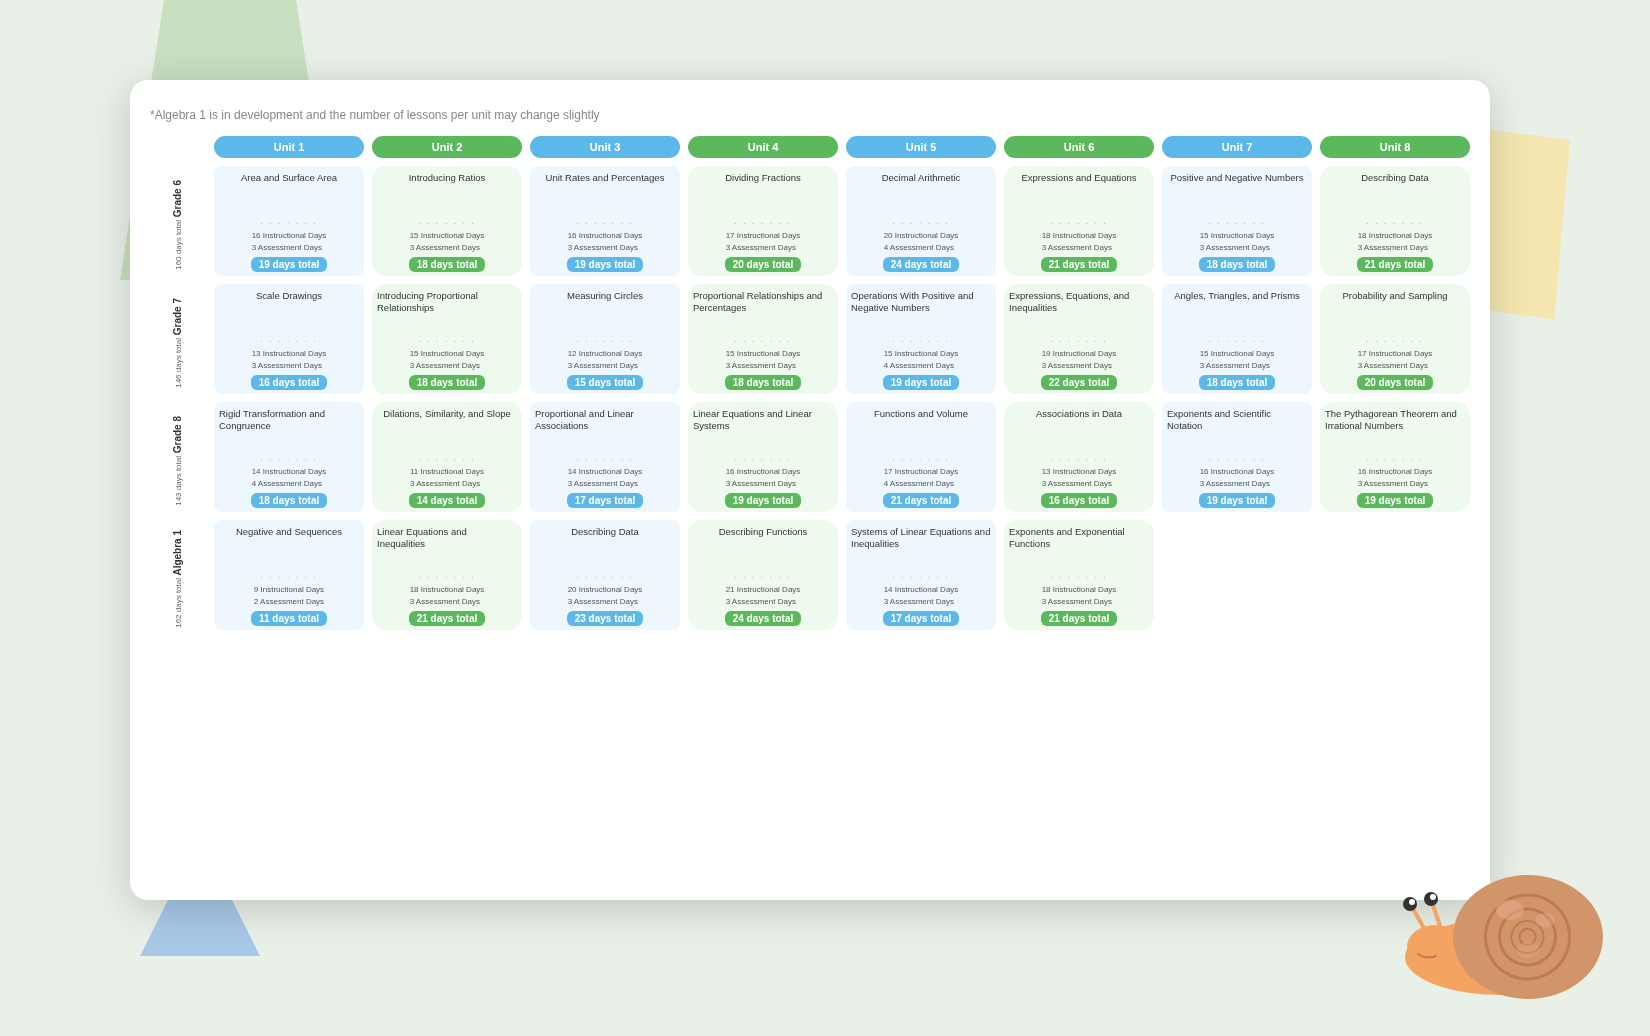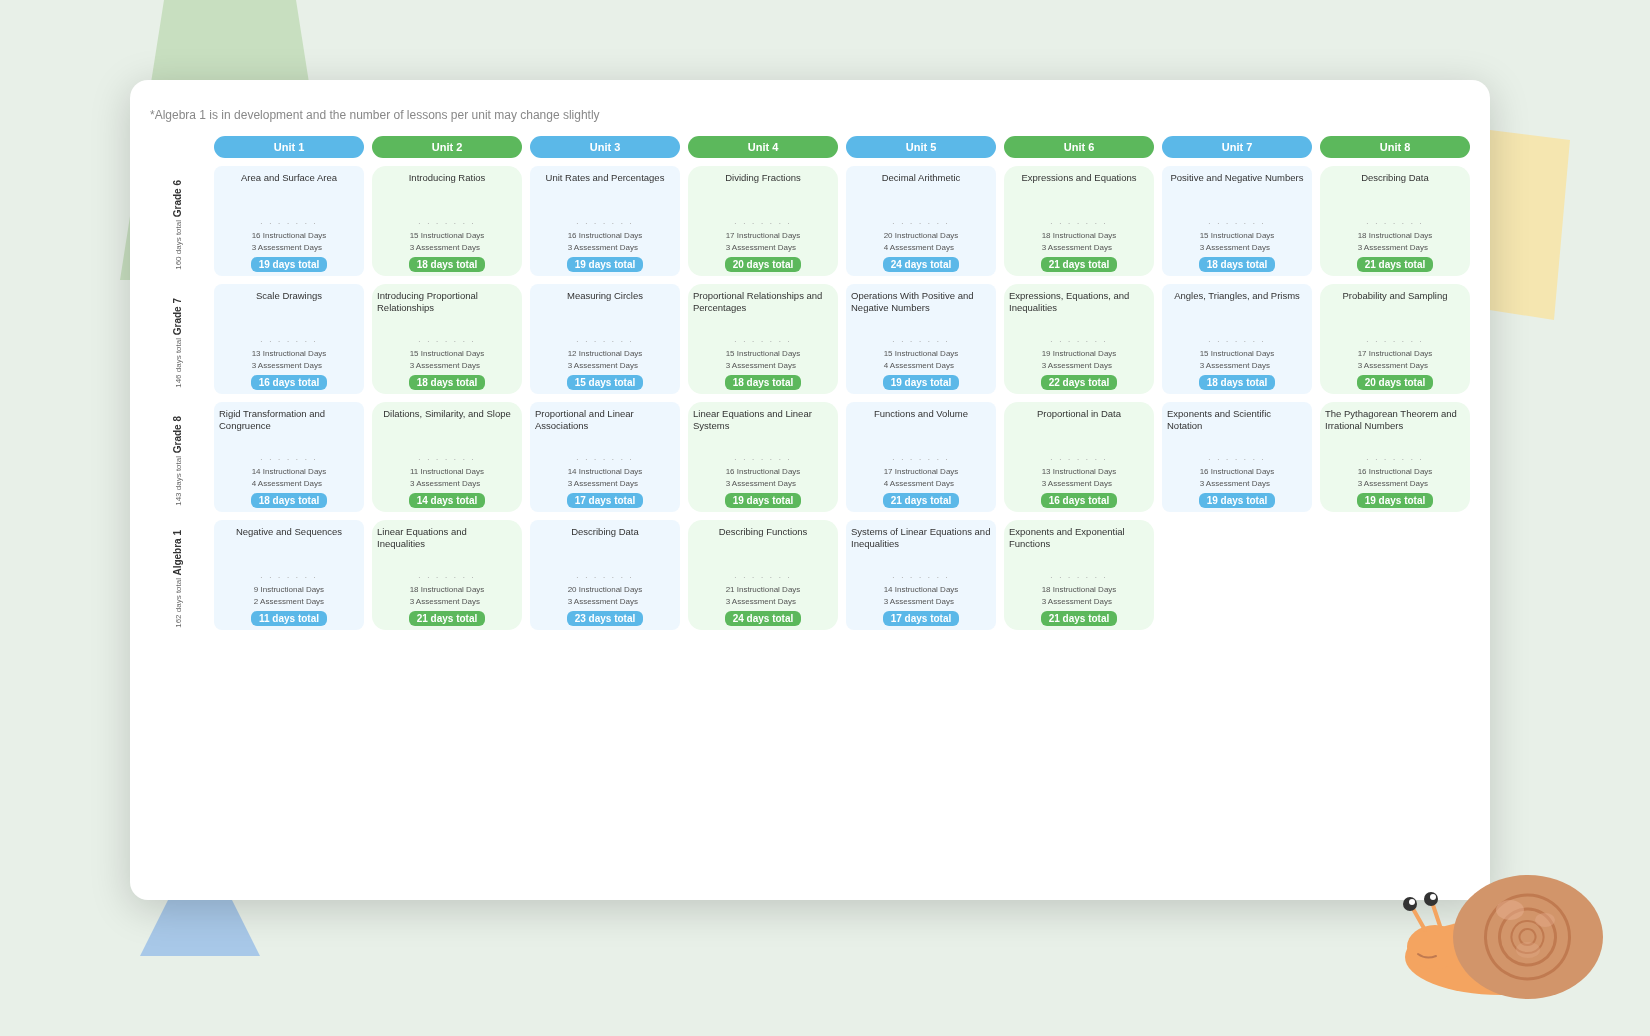--- a/index.html
+++ b/index.html
@@ -371,21 +371,21 @@
       </div>
       <div class="content-cell ">
         <div class="cell-title">Functions and Volume</div>
         <div class="cell-dots">· · · · · · ·</div>
         <div class="cell-stats">
           17 Instructional Days<br>4 Assessment Days
         </div>
         <div class="cell-total ">21 days total</div>
       </div>
       <div class="content-cell green-bg">
-        <div class="cell-title">Proportional in Data</div>
+        <div class="cell-title">Associations in Data</div>
         <div class="cell-dots">· · · · · · ·</div>
         <div class="cell-stats">
           13 Instructional Days<br>3 Assessment Days
         </div>
         <div class="cell-total green">16 days total</div>
       </div>
       <div class="content-cell ">
         <div class="cell-title">Exponents and Scientific Notation</div>
         <div class="cell-dots">· · · · · · ·</div>
         <div class="cell-stats">

